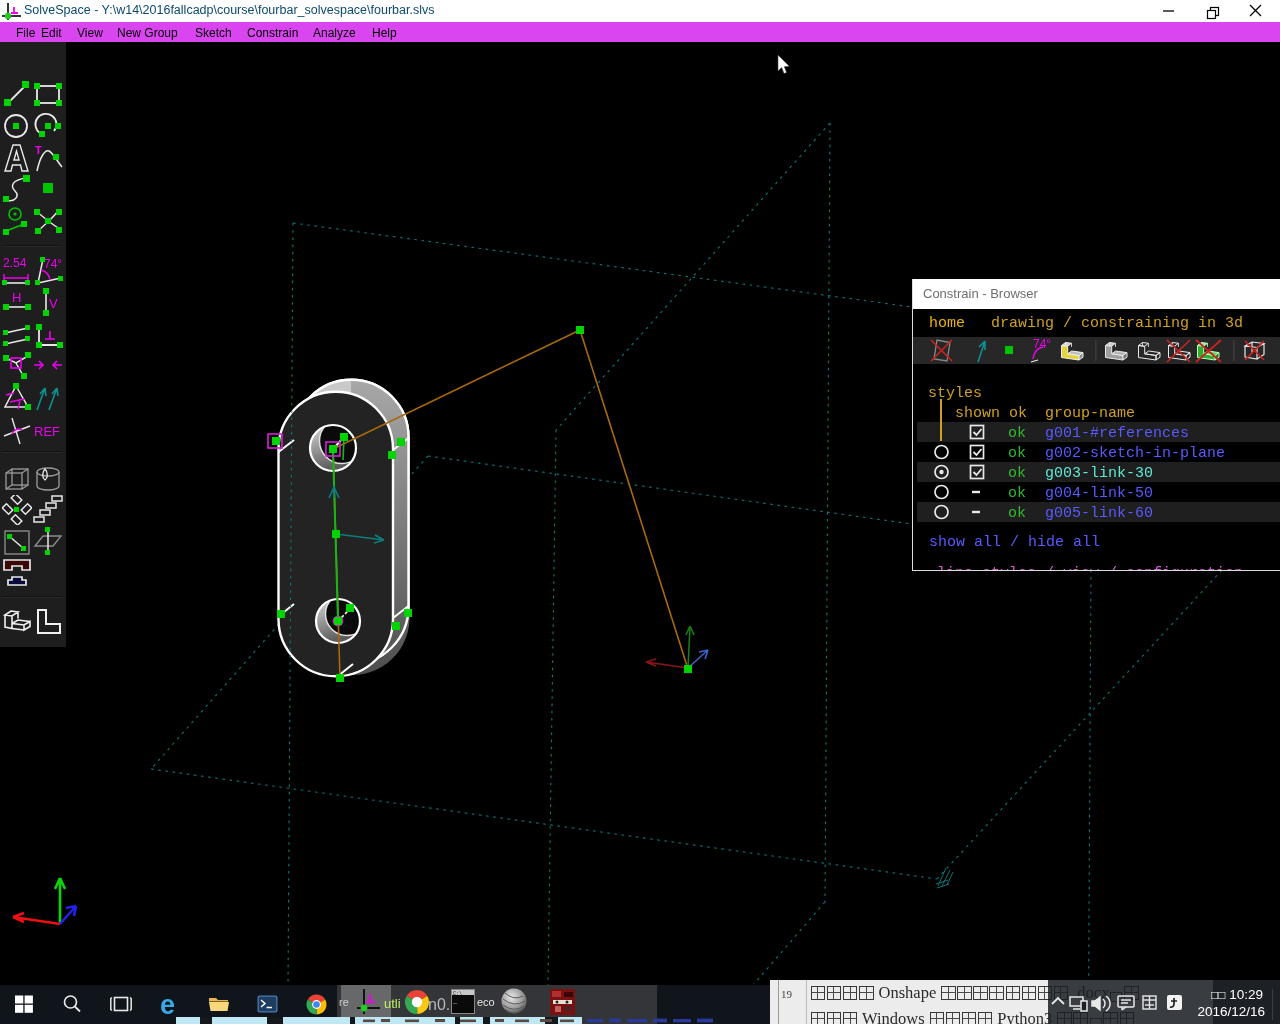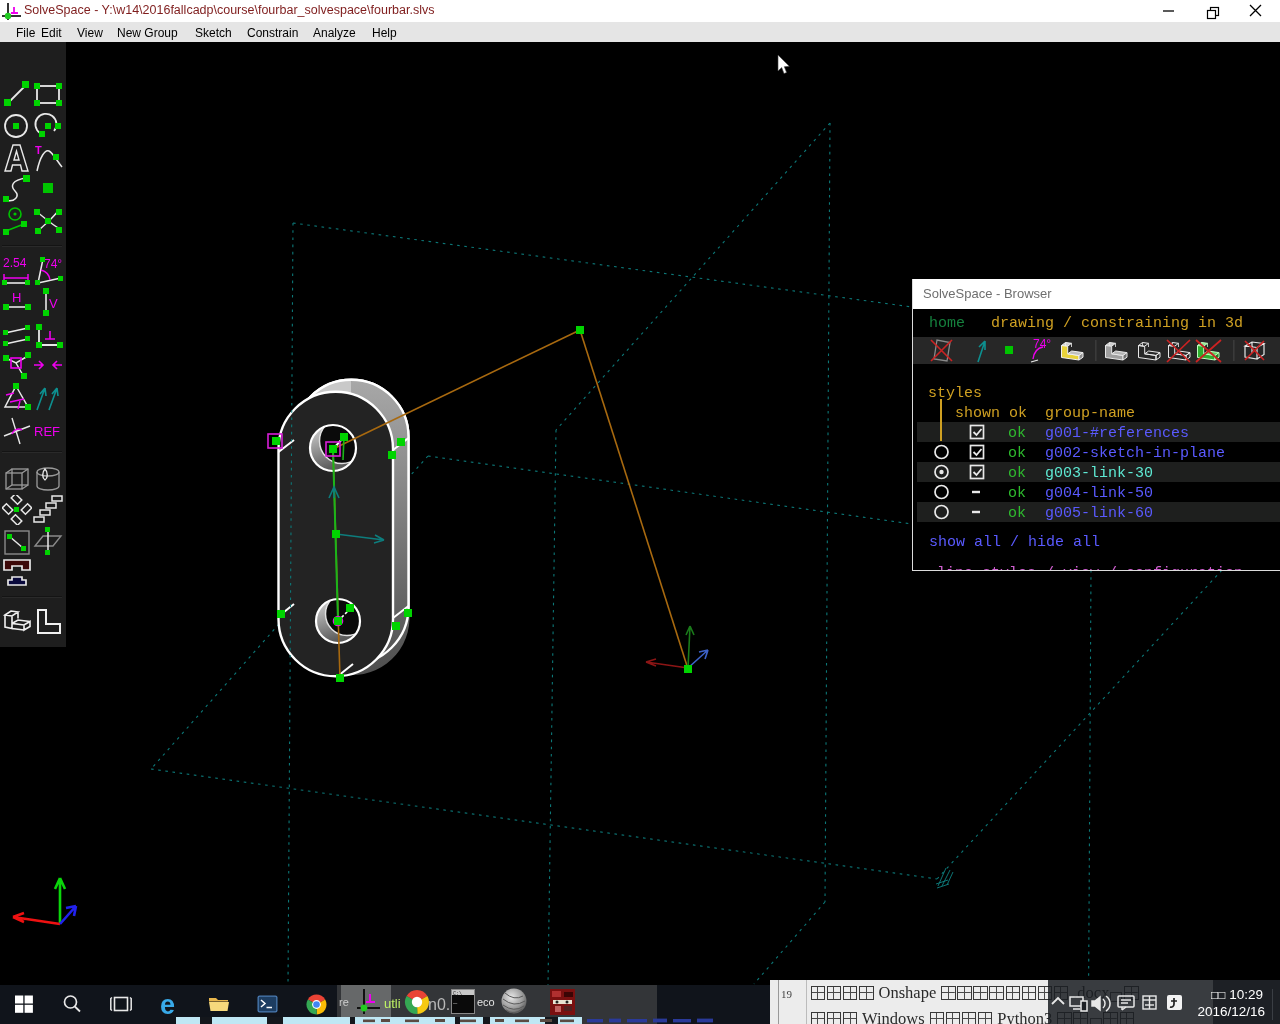--- a/index.html
+++ b/index.html
@@ -1,21 +1,21 @@
 <!DOCTYPE html>
 <html><head>
 <meta charset="utf-8">
 <style>
 html,body{margin:0;padding:0;width:1280px;height:1024px;overflow:hidden;background:#000;}
 *{box-sizing:border-box;}
 body{font-family:"Liberation Sans",sans-serif;}
 .abs{position:absolute;}
 #titlebar{position:absolute;left:0;top:0;width:1280px;height:22px;background:#fff;}
-#titletext{position:absolute;left:24px;top:3px;font-size:12.5px;color:#7f1d1d;}
-#menubar{position:absolute;left:0;top:22px;width:1280px;height:20px;background:#e5e5e5;font-size:12px;color:#000;}
+#titletext{position:absolute;left:24px;top:3px;font-size:12.5px;color:#0c4a6e;}
+#menubar{position:absolute;left:0;top:22px;width:1280px;height:20px;background:#d946ef;font-size:12px;color:#000;}
 .mi{position:absolute;top:4px;}
 #canvas{position:absolute;left:0;top:42px;width:1280px;height:943px;background:#000;overflow:hidden;}
 #toolbar{position:absolute;left:0;top:0px;width:66px;height:605px;background:#1e1e1e;}
 .sep{position:absolute;left:2px;width:60px;height:2px;background:#141414;border-bottom:1px solid #2a2a2a;}
 .ticon{position:absolute;width:30px;height:30px;}
 #browser{position:absolute;left:912px;top:237px;width:368px;height:292px;background:#000;overflow:hidden;border-left:1px solid #dcdcdc;border-bottom:1px solid #dcdcdc;}
 #btitle{position:absolute;left:0;top:0;width:367px;height:30px;background:#fff;}
 #btitle span{position:absolute;left:10px;top:7px;font-size:13px;color:#6e6e6e;}
 .bmono{font-family:"Liberation Mono",monospace;font-size:15px;white-space:pre;}
 .stripe{position:absolute;left:4px;width:363px;height:20px;background:#1e1f1e;}
@@ -339,26 +339,26 @@
 <div class="sep" style="top:554px"></div>
 <svg class="ticon" style="left:2px;top:565px" viewBox="0 0 30 30">
         <path d="M3 8 L9 4 L16 5 L10 9 Z M3 8 L3 20 L10 21.5 L10 9 M10 21.5 L10 16.5 L22 18 L28 14.5 L28 19.5 L22 23 L22 18 M10 16.5 L16 13 L28 14.5 M16 5 L16 11.5 M22 23 L10 21.5" fill="none" stroke="#f0f0f0" stroke-width="1.6"></path>
       </svg>
 <svg class="ticon" style="left:33px;top:565px" viewBox="0 0 30 30">
         <path d="M5 3 L13 3 L13 17 L27 17 L27 26 L5 26 Z" fill="none" stroke="#f0f0f0" stroke-width="2"></path>
       </svg>
 </div>
 <div id="browser">
  <div id="btitle">
-        <span>SolveSpace - Browser</span>
+        <span>Constrain - Browser</span>
       </div>
  <div class="stripe" style="top:143px"></div>
  <div class="stripe" style="top:183px"></div>
  <div class="stripe" style="top:223px"></div>
- <div class="bmono abs" style="left:16px;top:36px;color:#15803d">home</div>
+ <div class="bmono abs" style="left:16px;top:36px;color:#eab308">home</div>
  <div class="bmono abs" style="left:78px;top:36px;color:#cfa022">drawing / constraining in 3d</div>
  <div class="abs" style="left:0;top:58px;width:367px;height:27px;background:#272727"></div>
  <svg class="abs" style="left:0;top:58px" width="367" height="27" viewBox="0 0 367 27">
   <g transform="translate(17,1)">
    <path d="M4 21 L7 2 L20 4.5 L17 23 Z" fill="none" stroke="#8a8a8a" stroke-width="1.3"></path>
    <path d="M1 2 L22 23 M22 2 L1 23" stroke="#cc2222" stroke-width="1.6"></path>
   </g>
   <g transform="translate(61,1)">
           <path d="M4 24 L11 3 M11 3 l-6 6 m6 -6 l0 9" stroke="#0d9090" stroke-width="1.6" fill="none"></path>
         </g>

